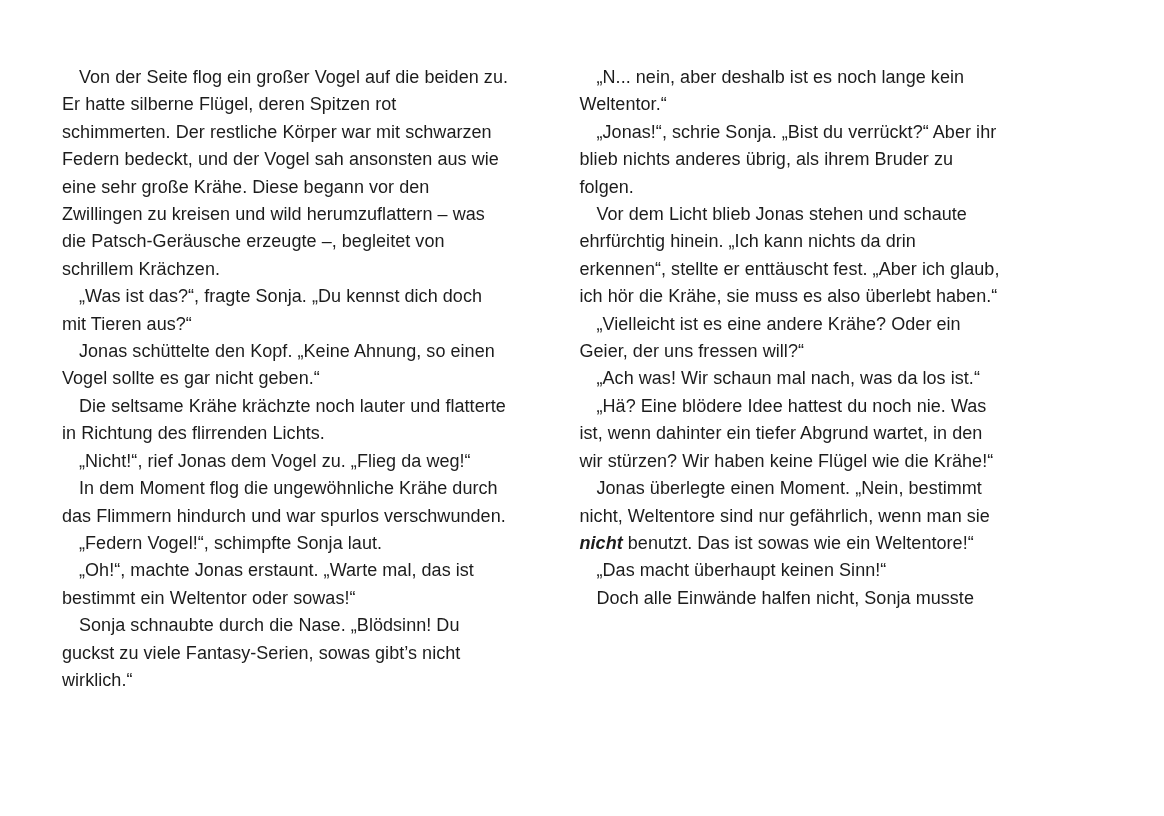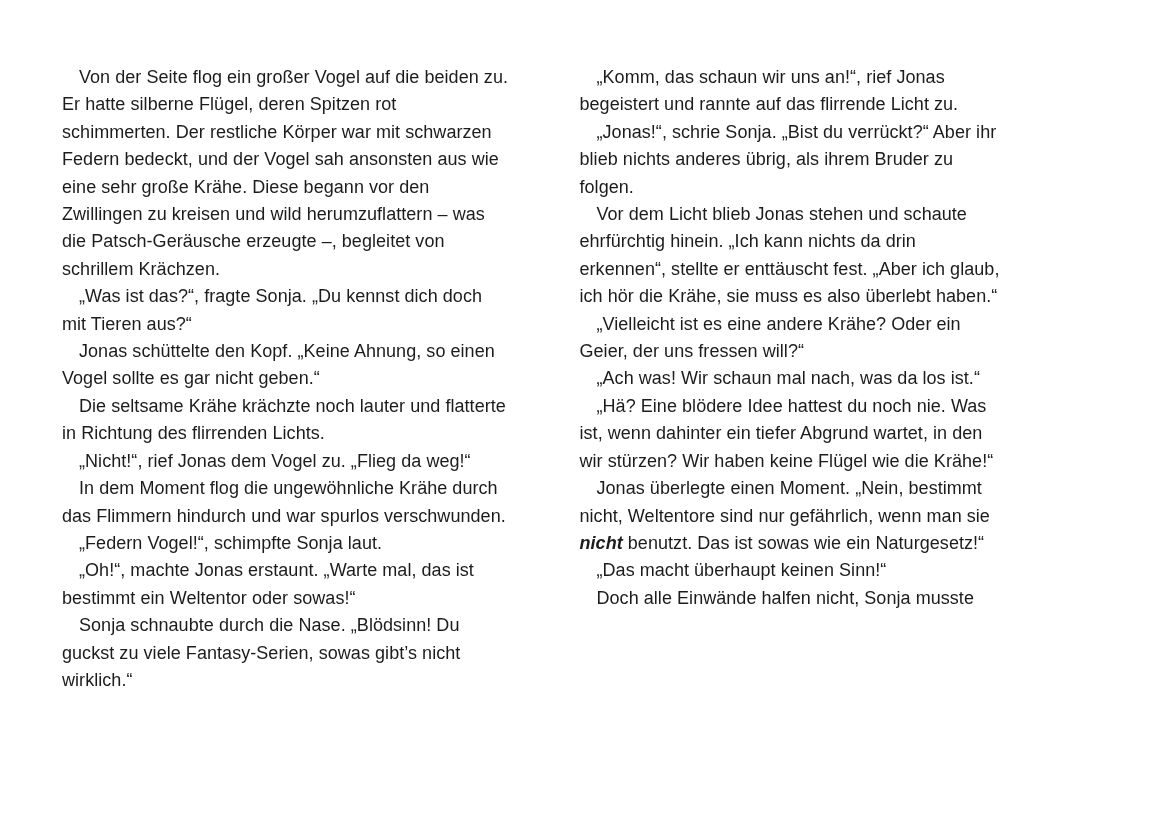--- a/index.html
+++ b/index.html
@@ -52,24 +52,24 @@
     <p>Jonas schüttelte den Kopf. „Keine Ahnung, so einen Vogel sollte es gar nicht geben.“</p>
     <p>Die seltsame Krähe krächzte noch lauter und flatterte in Richtung des flirrenden Lichts.</p>
     <p>„Nicht!“, rief Jonas dem Vogel zu. „Flieg da weg!“</p>
     <p>In dem Moment flog die ungewöhnliche Krähe durch das Flimmern hindurch und war spurlos verschwunden.</p>
     <p>„Federn Vogel!“, schimpfte Sonja laut.</p>
     <p>„Oh!“, machte Jonas erstaunt. „Warte mal, das ist bestimmt ein Weltentor oder sowas!“</p>
     <p>Sonja schnaubte durch die Nase. „Blödsinn! Du guckst zu viele Fantasy-Serien, sowas gibt’s nicht wirklich.“</p>
   </div>
 
   <div class="page page--right">
-    <p>„Komm, das schaun wir uns an!“, rief Jonas begeistert und rannte auf das flirrende Licht zu.</p>
+    <p>„N... nein, aber deshalb ist es noch lange kein Weltentor.“</p>
     <p>„Jonas!“, schrie Sonja. „Bist du verrückt?“ Aber ihr blieb nichts anderes übrig, als ihrem Bruder zu folgen.</p>
     <p>Vor dem Licht blieb Jonas stehen und schaute ehrfürchtig hinein. „Ich kann nichts da drin erkennen“, stellte er enttäuscht fest. „Aber ich glaub, ich hör die Krähe, sie muss es also überlebt haben.“</p>
     <p>„Vielleicht ist es eine andere Krähe? Oder ein Geier, der uns fressen will?“</p>
     <p>„Ach was! Wir schaun mal nach, was da los ist.“</p>
     <p>„Hä? Eine blödere Idee hattest du noch nie. Was ist, wenn dahinter ein tiefer Abgrund wartet, in den wir stürzen? Wir haben keine Flügel wie die Krähe!“</p>
-    <p><span>Jonas überlegte einen Moment. „Nein, bestimmt nicht, Weltentore sind nur gefährlich, wenn man sie </span><span class="emph">nicht</span><span> benutzt. Das ist sowas wie ein Naturgesetz!“</span></p>
+    <p><span>Jonas überlegte einen Moment. „Nein, bestimmt nicht, Weltentore sind nur gefährlich, wenn man sie </span><span class="emph">nicht</span><span> benutzt. Das ist sowas wie ein Weltentore!“</span></p>
     <p>„Das macht überhaupt keinen Sinn!“</p>
     <p>Doch alle Einwände halfen nicht, Sonja musste</p>
   </div>
 
 </div>
 
 </body></html>

